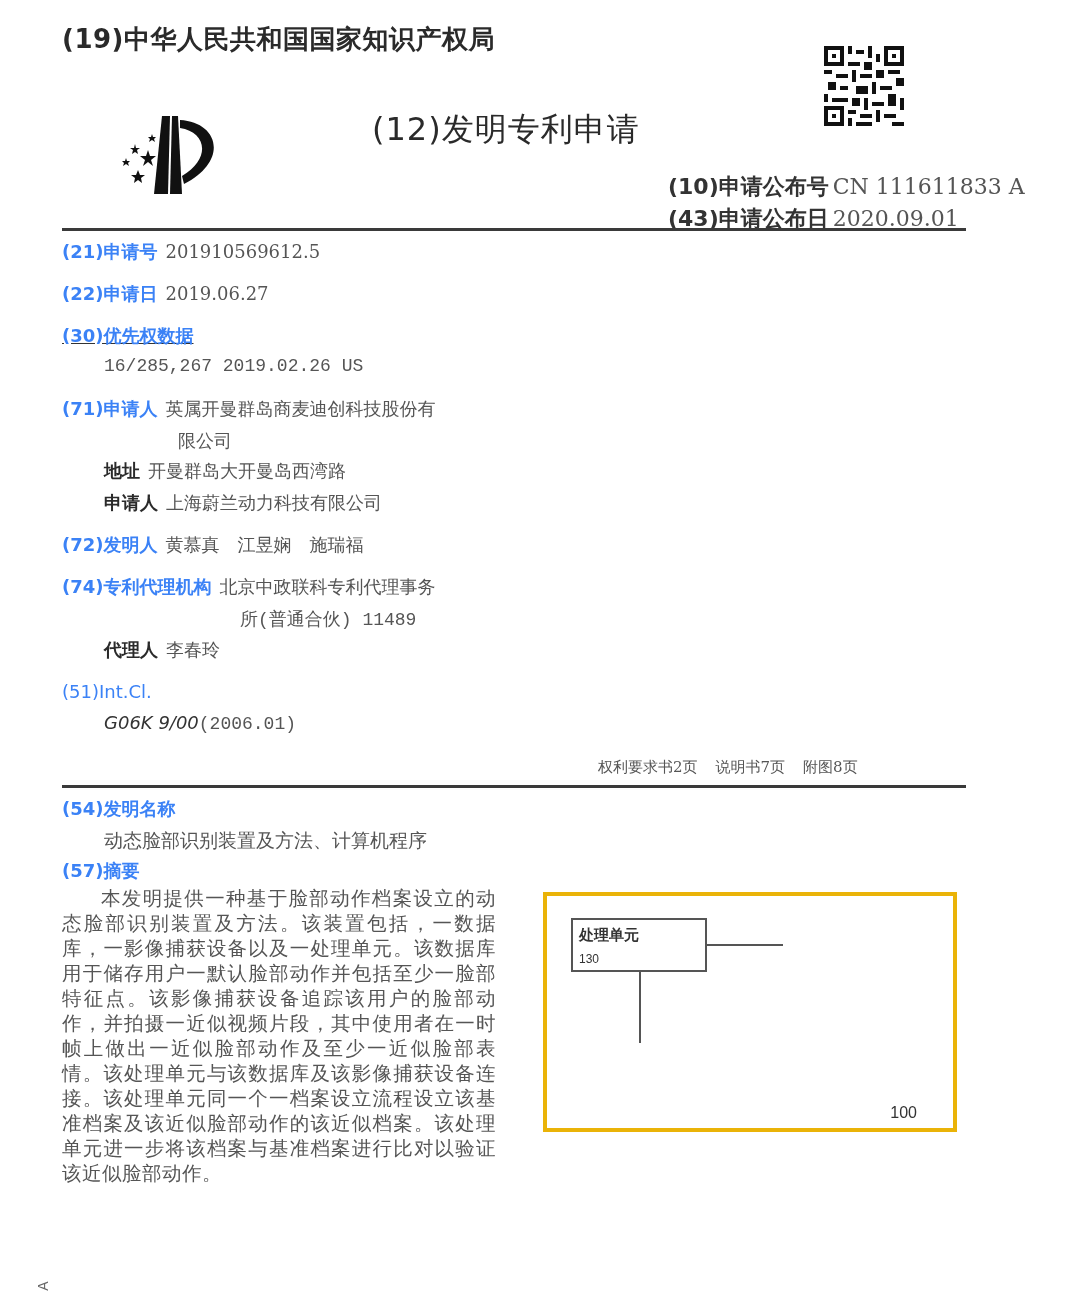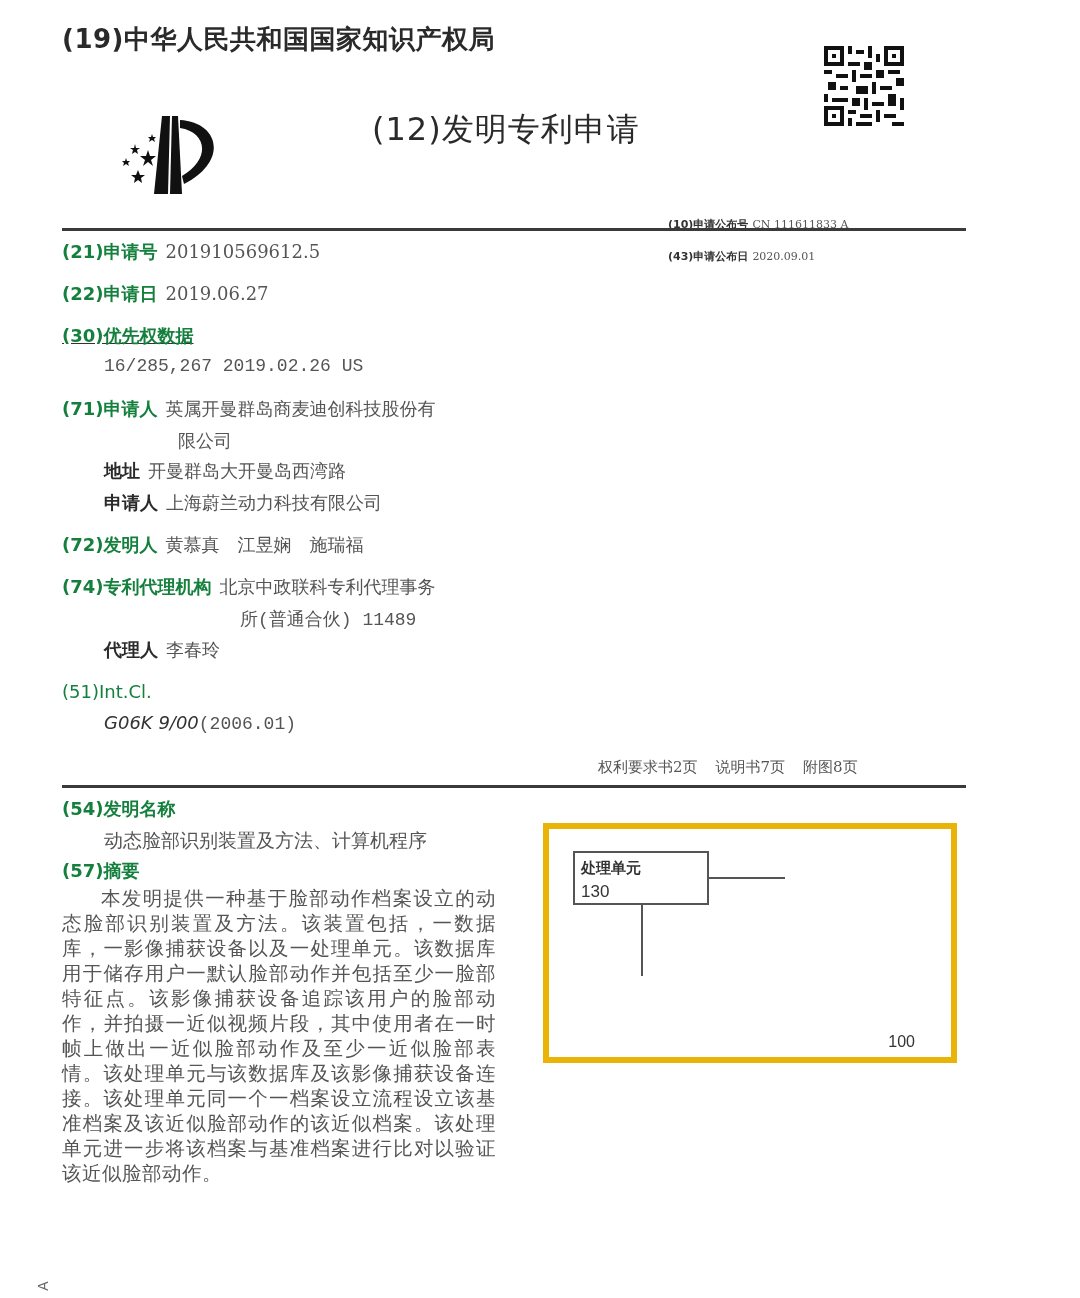--- a/index.html
+++ b/index.html
@@ -6,41 +6,41 @@
   body {
     width:1080px; height:1298px; position:relative; overflow:hidden;
     font-family: "DejaVu Sans", "Liberation Sans", sans-serif;
     color:#222;
   }
   .abs { position:absolute; }
   .hdr-office { left:62px; top:22px; font-size:26px; color:#2a2a2a; letter-spacing:0.5px; white-space:nowrap;font-weight:bold; }
   .hdr-type { left:372px; top:108px; font-size:32px; color:#2a2a2a; letter-spacing:1px; white-space:nowrap; }
   .logo { left:118px; top:110px; width:110px; height:90px; }
   .qr { left:824px; top:46px; width:80px; height:80px; }
-  .pubinfo { left:668px; font-size:11px; white-space:nowrap; color:#333;margin-top:45px; }
+  .pubinfo { left:668px; font-size:22px; white-space:nowrap; color:#333; }
   .pubinfo .lbl { font-weight:bold; font-family:"DejaVu Sans", sans-serif; }
   .pubinfo .val { font-family:"DejaVu Serif","Liberation Serif", serif; color:#555; margin-left:4px; }
   .rule { left:62px; width:904px; height:3px; background:#3a3a3a; }
 
   .field { left:62px; font-size:18px; white-space:nowrap; color:#333; }
-  .field .lbl { font-weight:bold; color:#15803d; }
+  .field .lbl { font-weight:bold; color:#3b82f6; }
   .field .val { font-family:"DejaVu Serif","Liberation Serif", serif; color:#555; margin-left:8px; }
   .serif { font-family:Liberation Mono, monospace; color:#555; font-size:18px; white-space:nowrap; }
   .bold { font-weight:bold; color:#2a2a2a; font-size:18px; white-space:nowrap; }
   .italic { font-style:italic; font-family:"DejaVu Sans", sans-serif; color:#333; }
 
   .pages { left:598px; top:758px; font-size:15px; color:#555; font-family:"DejaVu Serif","Liberation Serif", serif; white-space:nowrap; }
   .pages span { margin-right:18px; }
 
   .abstract { left:62px; top:886px; width:434px; font-family:"DejaVu Serif","Liberation Serif", serif; font-size:19.5px; line-height:25px; color:#555; letter-spacing:0.5px; text-align:justify; }
   .abstract p { margin:0; text-indent:2em; }
 
-  .fig { left:543px; top:823px; width:414px; height:240px; border:6px solid #eab308; box-sizing:border-box; }
+  .fig { left:543px; top:892px; width:414px; height:240px; border:4px solid #eab308; box-sizing:border-box; }
   .box { position:absolute; border:2px solid #555; box-sizing:border-box; background:#fff; font-size:15px; color:#333; padding:3px 6px; line-height:24px; font-weight:bold; }
-  .box .num { font-weight:normal; font-family:"Liberation Sans", sans-serif; font-size:17px; }
+  .box .num { font-weight:normal; font-family:"Liberation Sans", sans-serif; font-size:12px; }
   .line { position:absolute; background:#555; }
   .fig-num { position:absolute; right:36px; bottom:6px; font-size:16px; font-family:"Liberation Sans", sans-serif; color:#333; }
   .side-a { left:38px; top:1278px; font-size:14px; color:#666; transform:rotate(-90deg); font-family:"Liberation Sans", sans-serif; }
 </style>
 </head>
 <body>
 
 <div class="abs hdr-office">(19)中华人民共和国国家知识产权局</div>
 
 <div class="abs logo">

